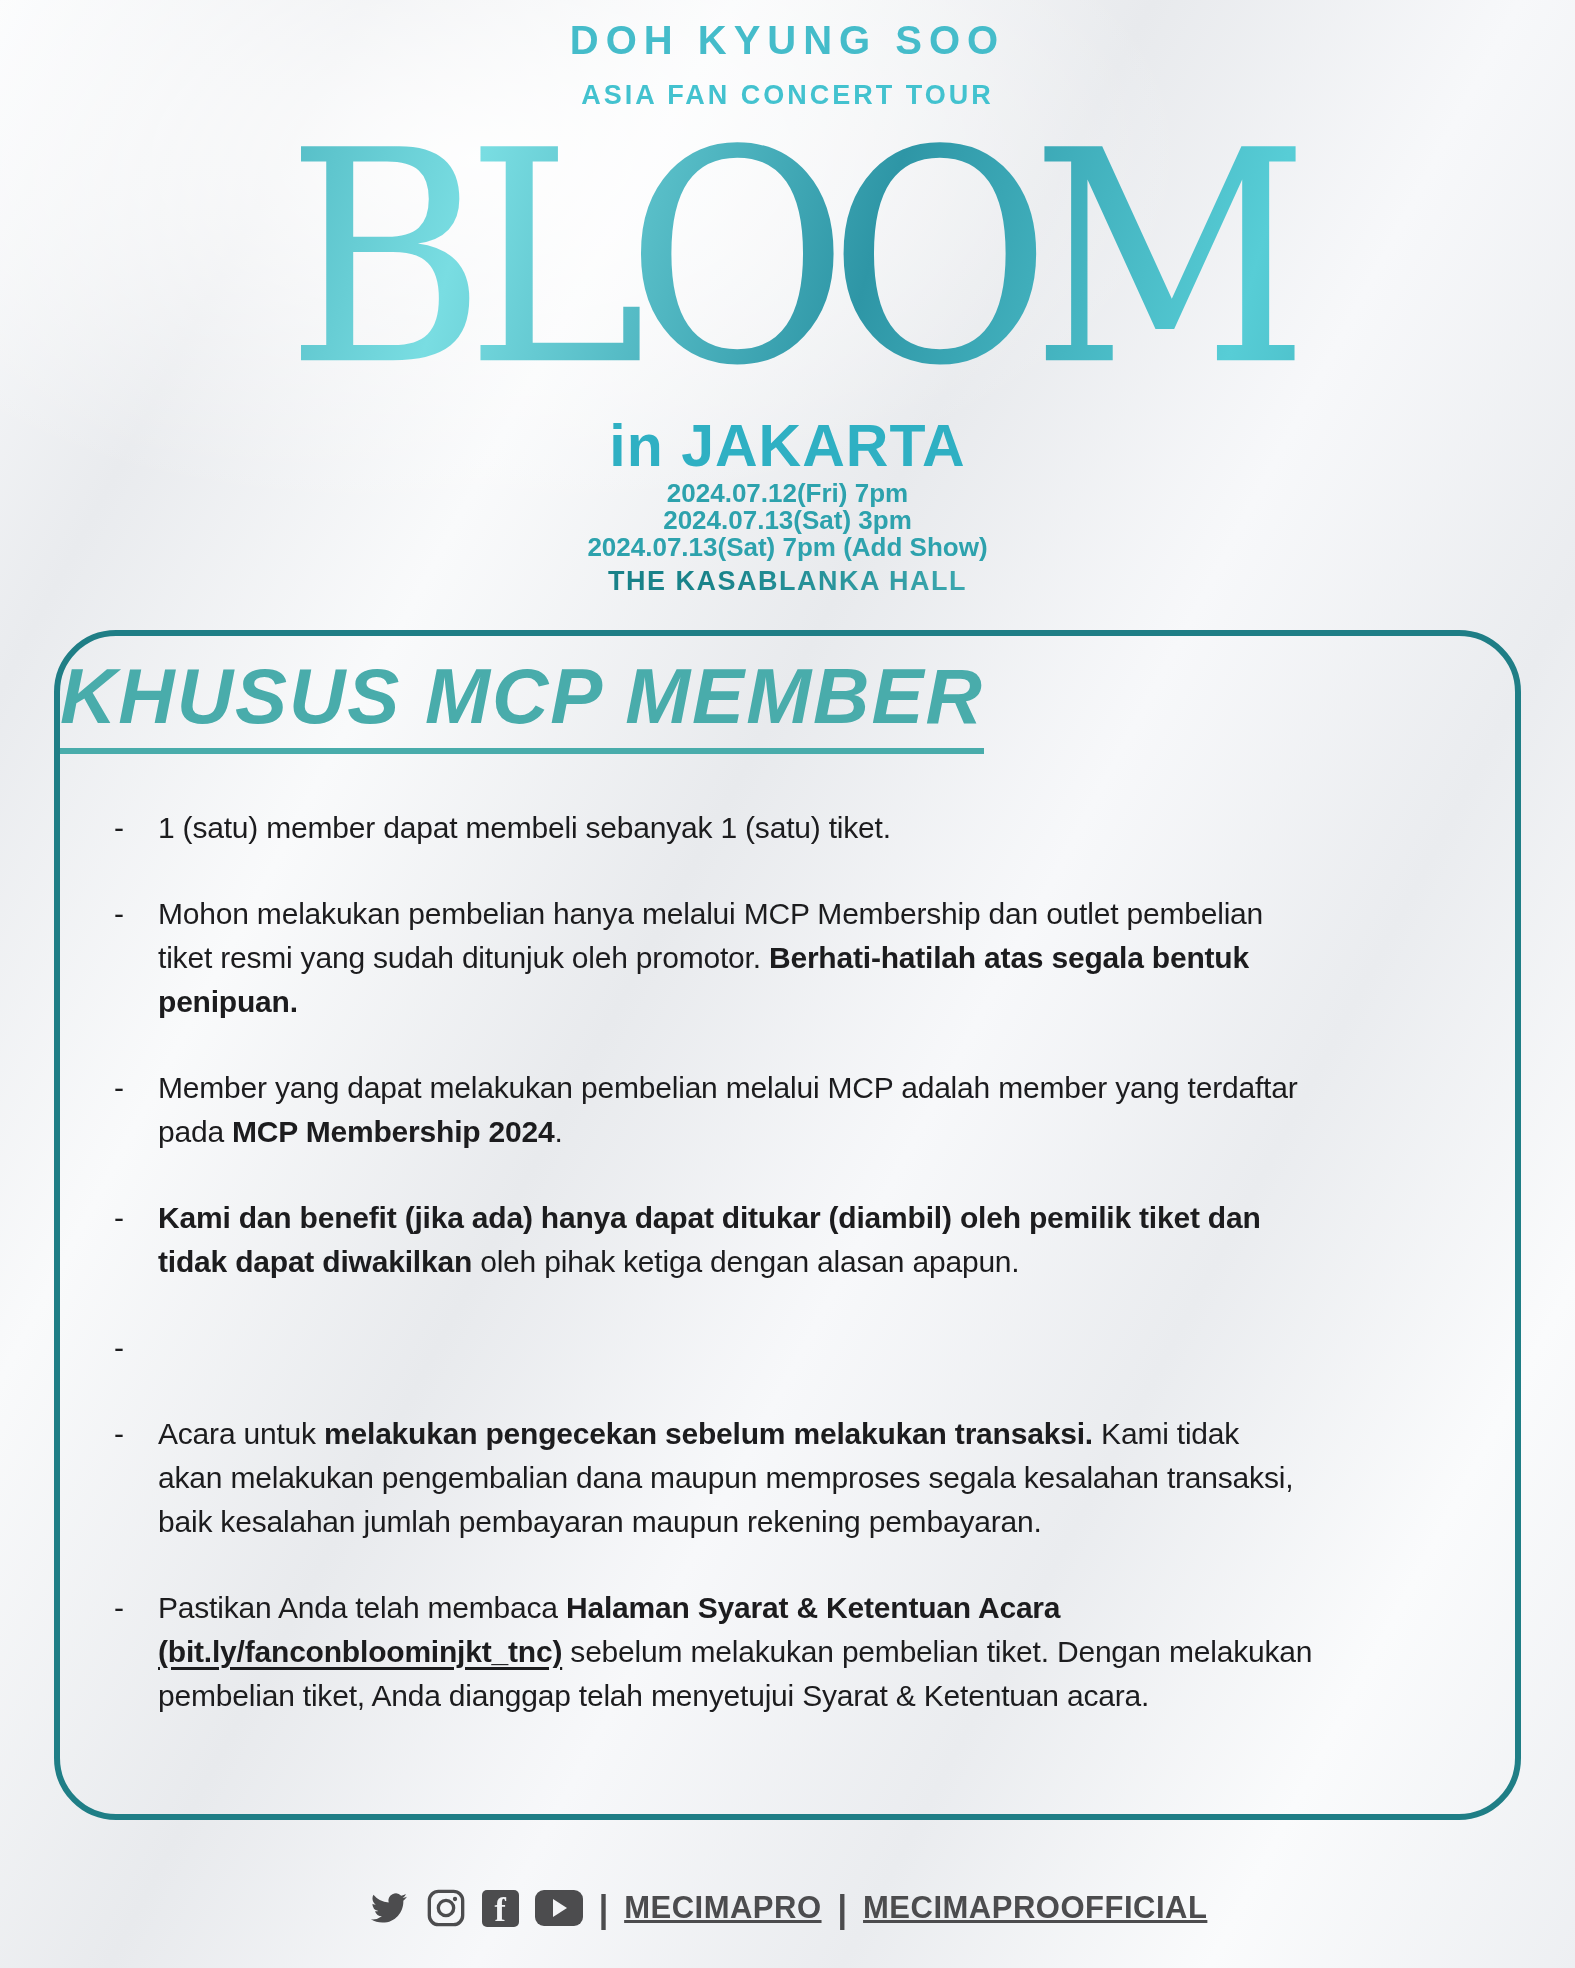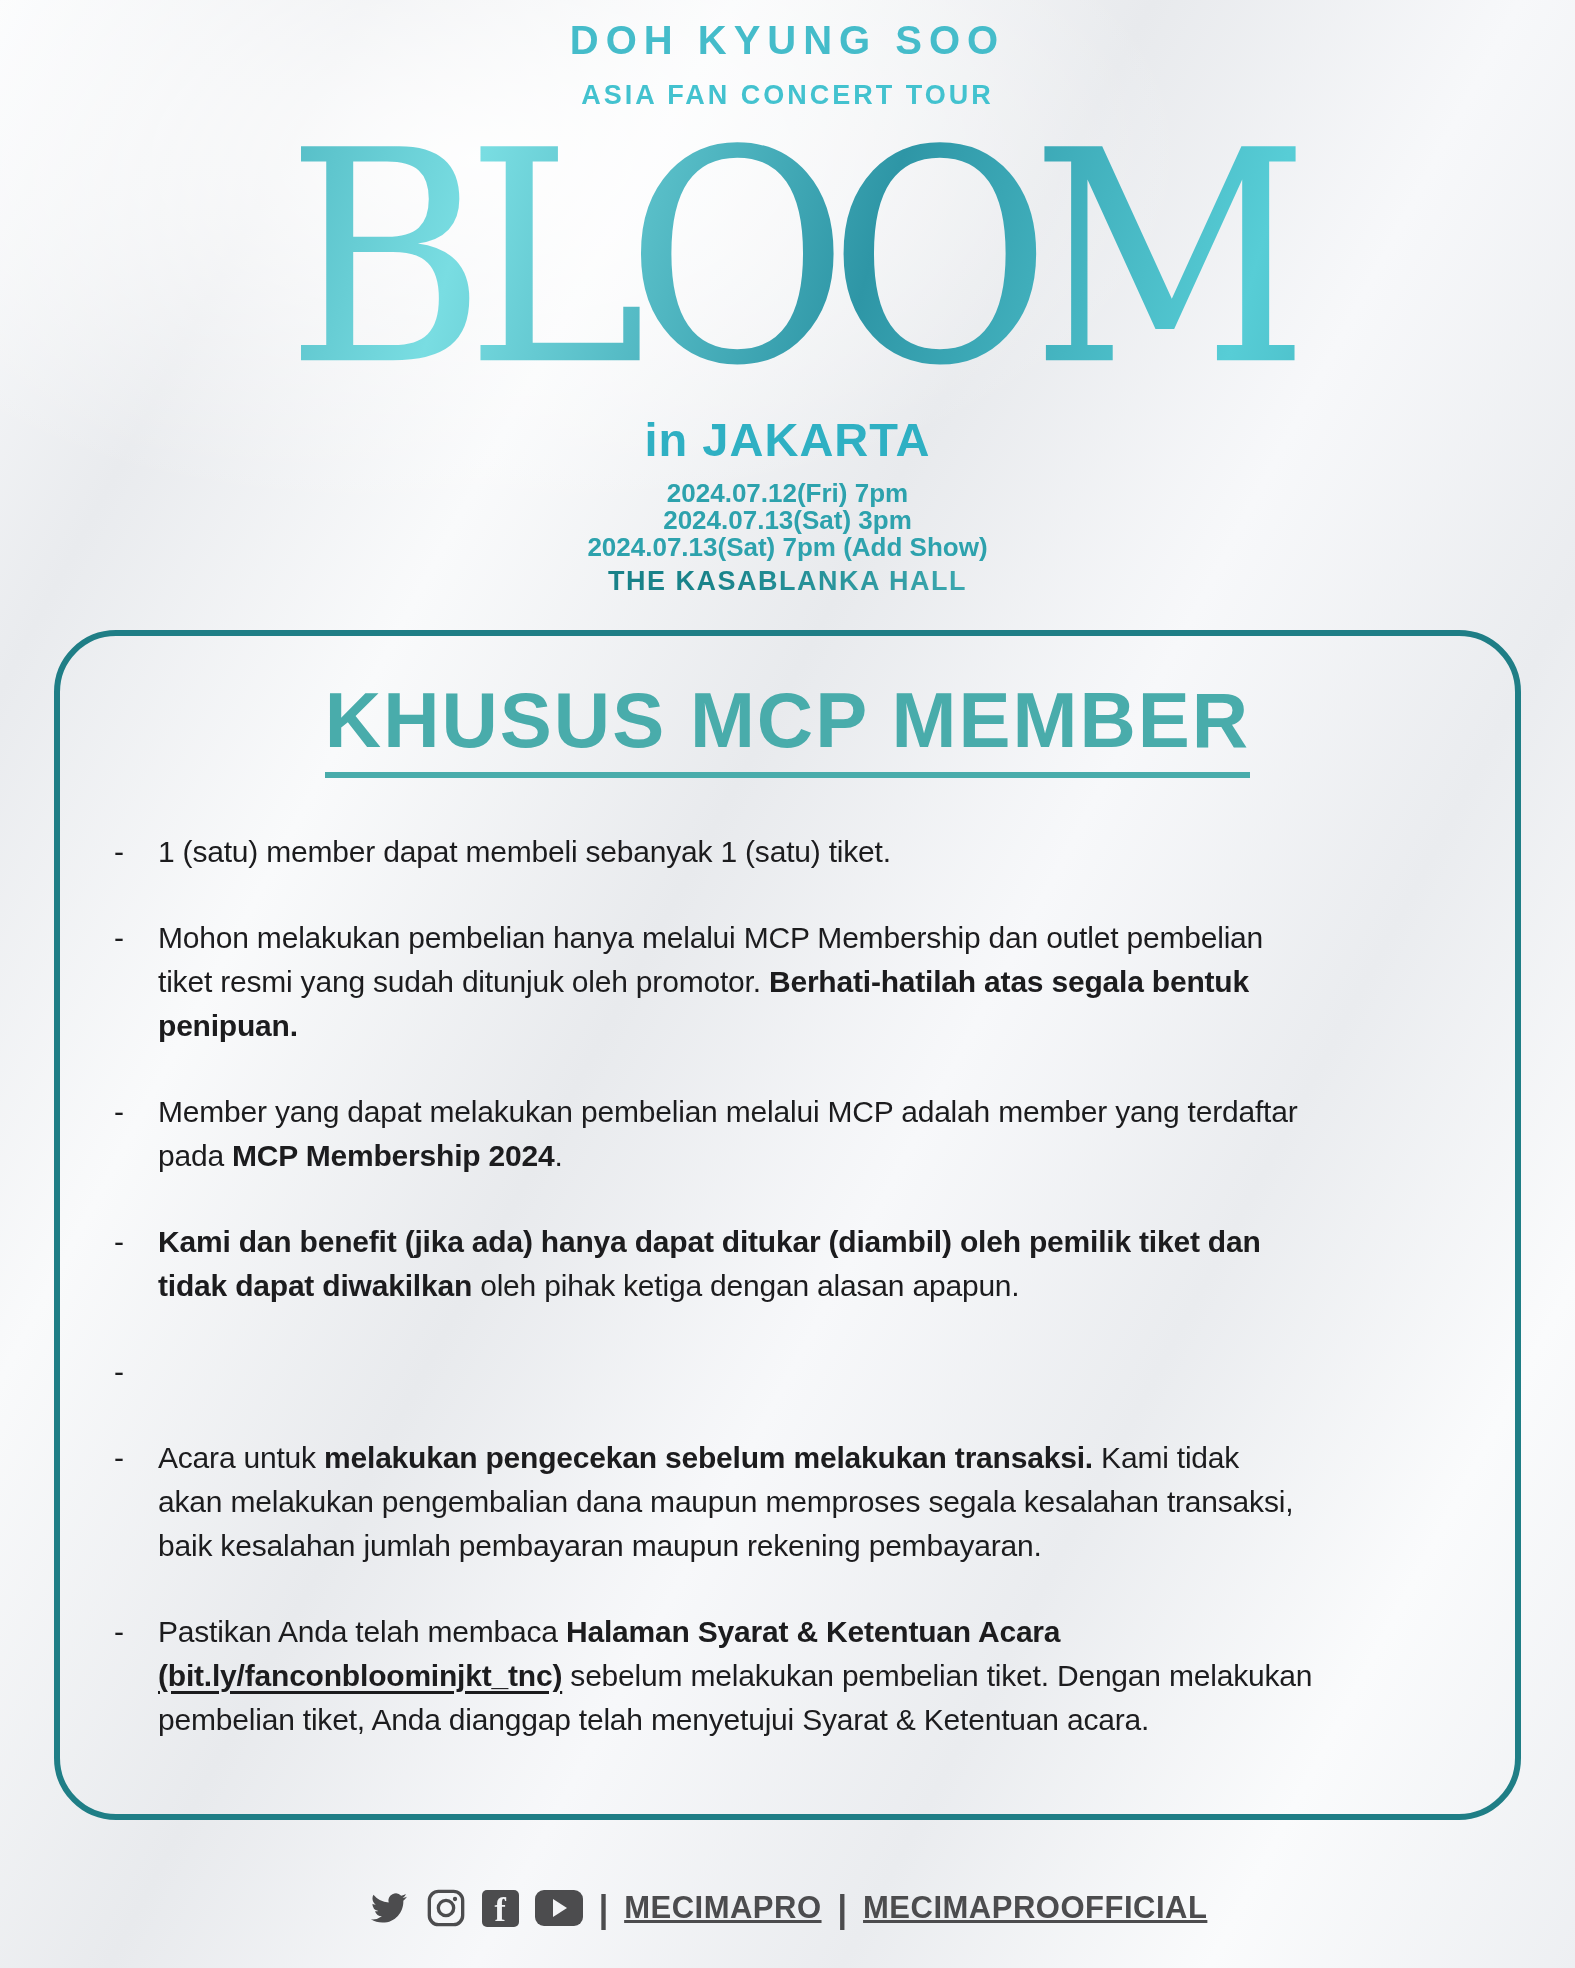--- a/index.html
+++ b/index.html
@@ -18,34 +18,34 @@
   .artist{top:18px;font-size:40px;font-weight:700;letter-spacing:7px;color:#45bcca;}
   .tour{top:80px;font-size:27px;font-weight:700;letter-spacing:3px;color:#43c2cf;}
   .bloom-logo{
     top:86px;height:320px;line-height:320px;
     font-family:"DejaVu Serif",serif;font-weight:400;
     font-size:272px;letter-spacing:-0.075em;
     background:linear-gradient(108deg,#2b98a6 4%,#79dde2 30%,#2e96a6 55%,#57cdd6 78%,#2d9aa8 100%);
     -webkit-background-clip:text;background-clip:text;color:transparent;
     transform:scaleY(1.08);transform-origin:top center;
   }
-  .city{top:412px;font-size:47px;font-weight:700;color:#2fb0c3;letter-spacing:1px;}
+  .city{top:412px;font-size:59px;font-weight:700;color:#2fb0c3;letter-spacing:1px;}
   .shows{top:480px;font-size:26px;font-weight:700;line-height:27px;color:#2da2ad;}
   .venue{
     top:566px;font-size:27px;font-weight:700;letter-spacing:1.5px;
     background:linear-gradient(90deg,#11787e 0%,#19838a 45%,#5ac6ce 75%,#7fd4d9 100%);
     -webkit-background-clip:text;background-clip:text;color:transparent;
   }
 
   
   .notice-box{
     position:absolute;left:54px;top:630px;width:1455px;height:1178px;
     border:6px solid #1f7e86;border-radius:62px;
   }
-  .notice-title-wrap{margin-top:44px;text-align:center;}
+  .notice-title-wrap{margin-top:20px;font-style:italic;}
   .notice-title{
     display:inline-block;margin:0;
     font-size:78px;font-weight:800;letter-spacing:2px;color:#49acab;
     border-bottom:6px solid #49acab;padding-bottom:10px;line-height:1.05;
   }
   .bullets{list-style:none;margin:52px 58px 0 52px;padding:0;}
   .bullet{
     display:flex;align-items:flex-start;
     margin-bottom:42px;
     font-size:30px;line-height:44px;color:#1c1c1e;

